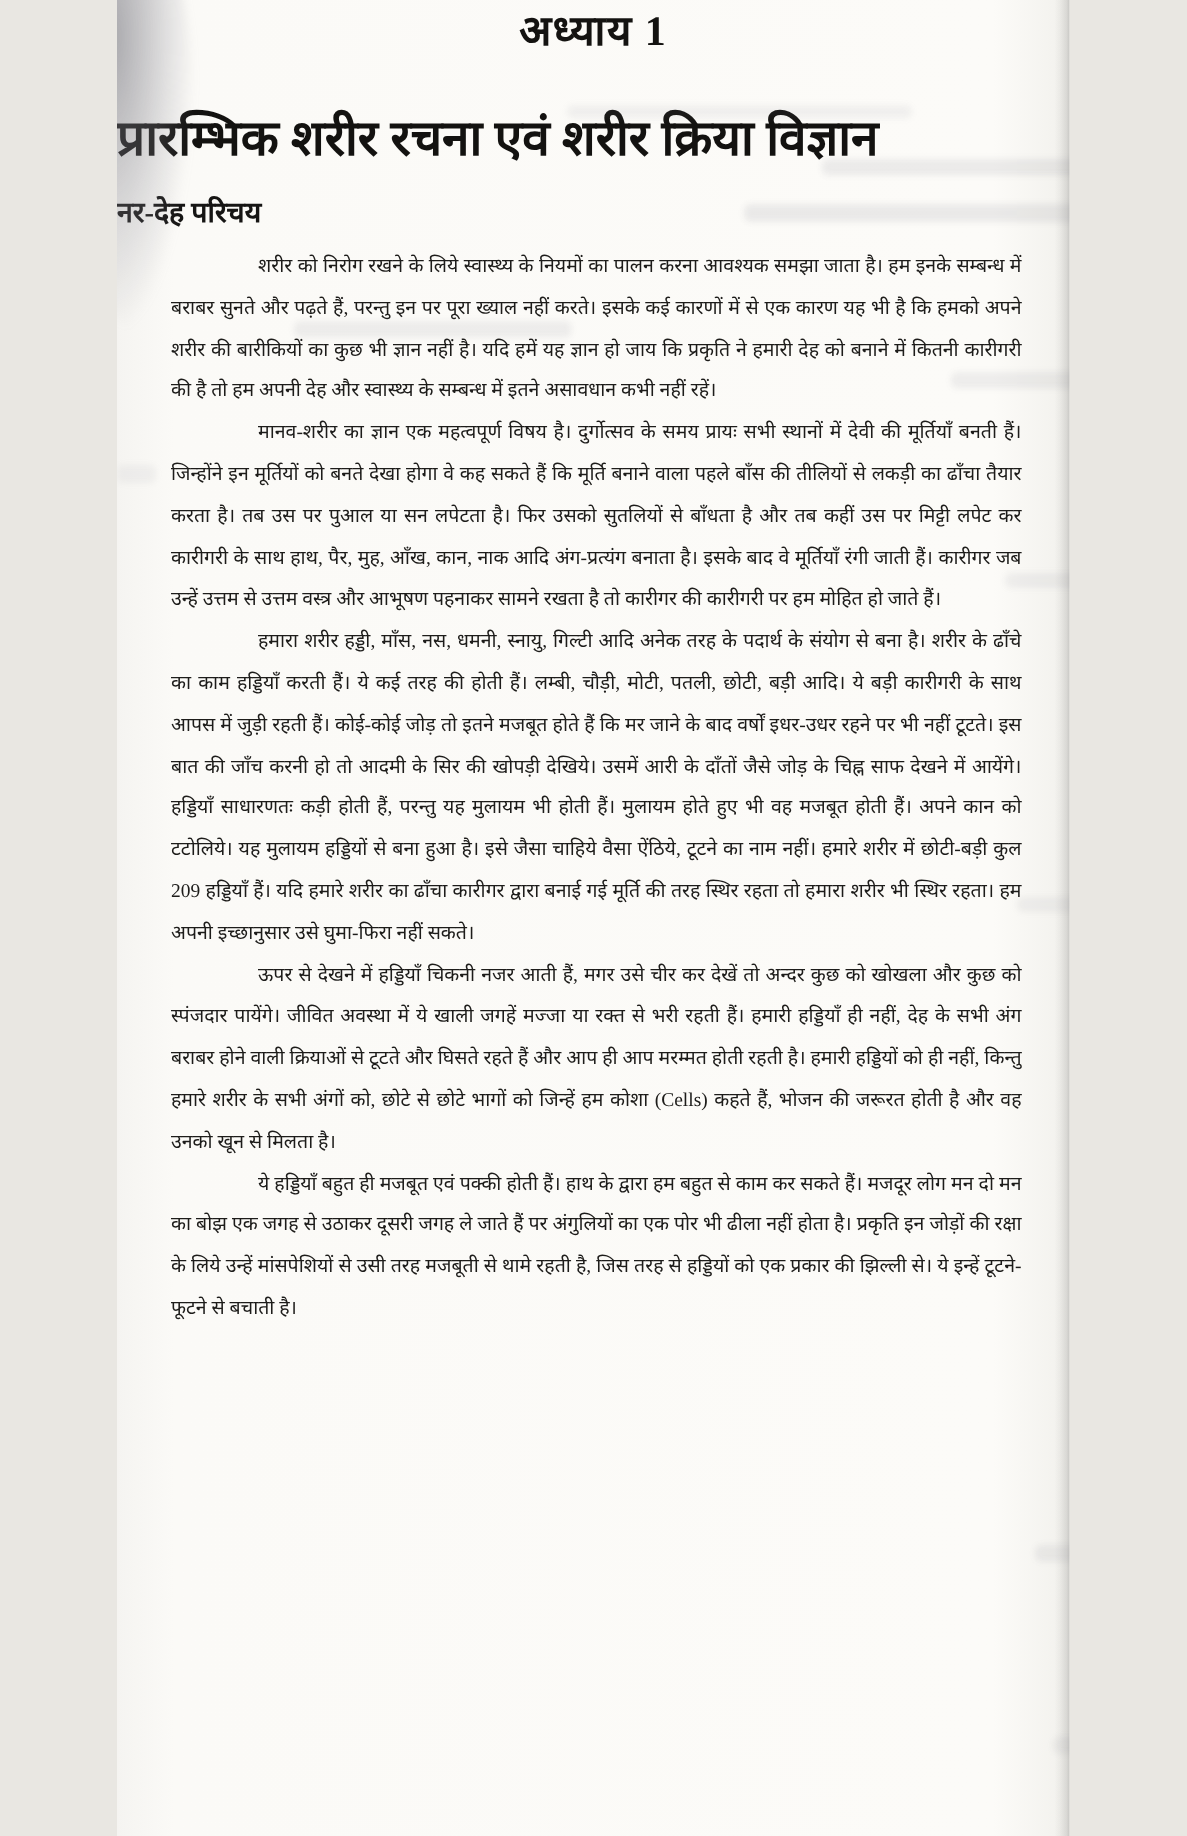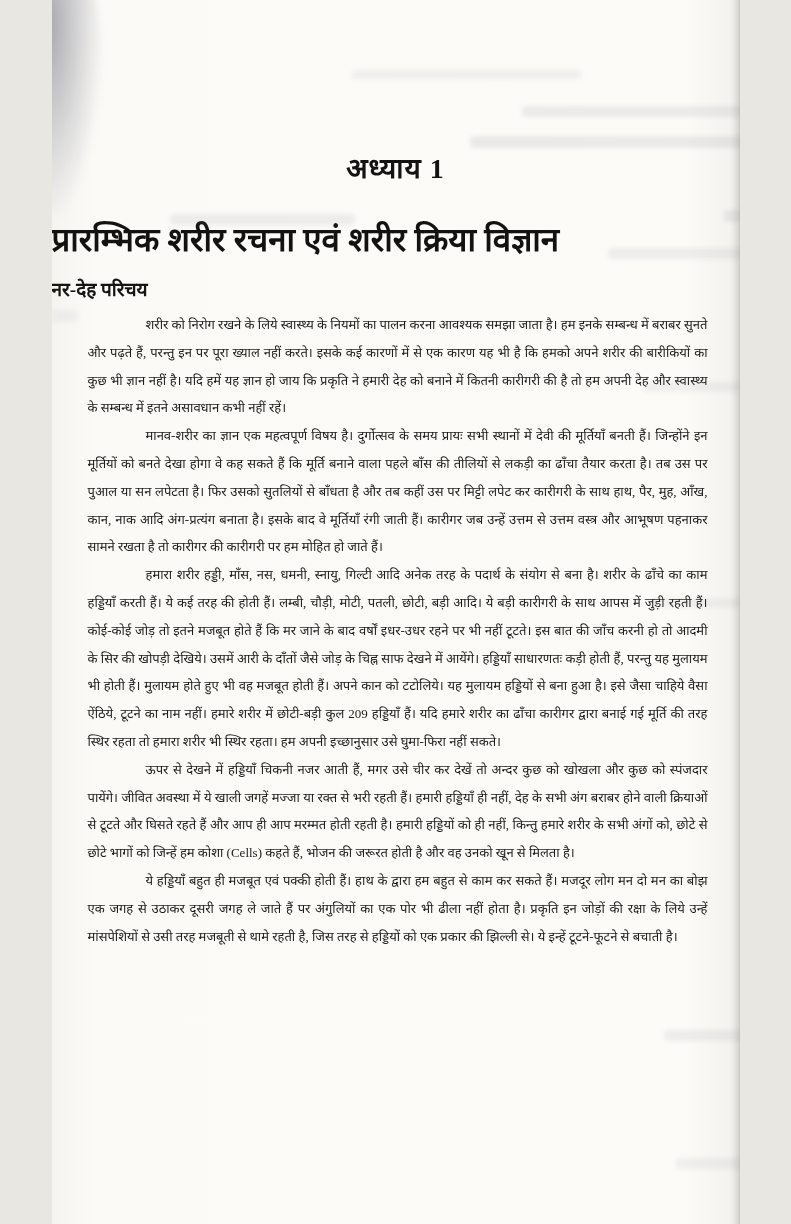--- a/index.html
+++ b/index.html
@@ -1,27 +1,26 @@
 <!DOCTYPE html>
 <html lang="hi"><head>
 <meta charset="utf-8">
 <style>
   html, body { margin: 0; padding: 0; background: #e9e7e2; }
 
   .page {
     position: relative;
-    width: 688px;
+    width: 635px;
     height: 1224px;
     margin: 0 auto;
     background: linear-gradient(90deg, #f5f4f1 0%, #fbfaf7 6%, #fcfbf8 92%, #f3f2ee 99%, #e8e7e3 100%);
     font-family: "Liberation Serif", "DejaVu Serif", serif;
     color: #1c1b19;
     overflow: hidden;
     box-sizing: border-box;
-    padding-top: 148px;
   }
 
   
   .smudge {
     position: absolute;
     left: -28px; top: -60px;
     width: 80px; height: 280px;
     background: radial-gradient(ellipse at 30% 30%, rgba(105,105,115,0.55) 0%, rgba(140,140,150,0.25) 45%, rgba(160,160,170,0) 72%);
     filter: blur(3px);
     border-radius: 50%;

